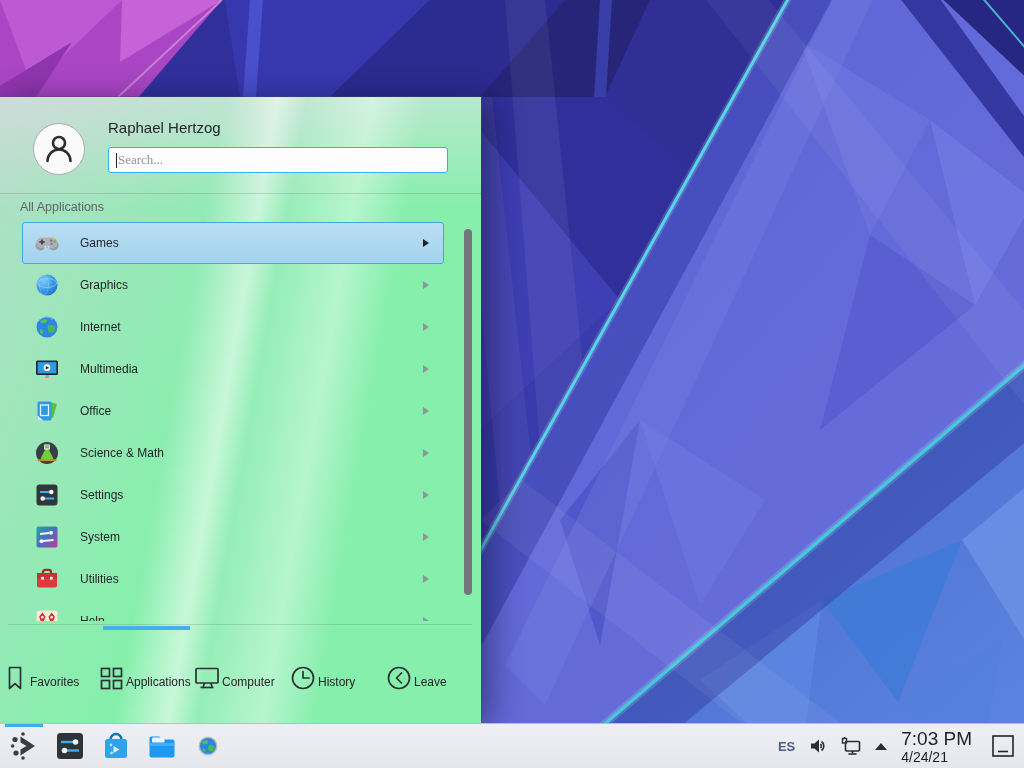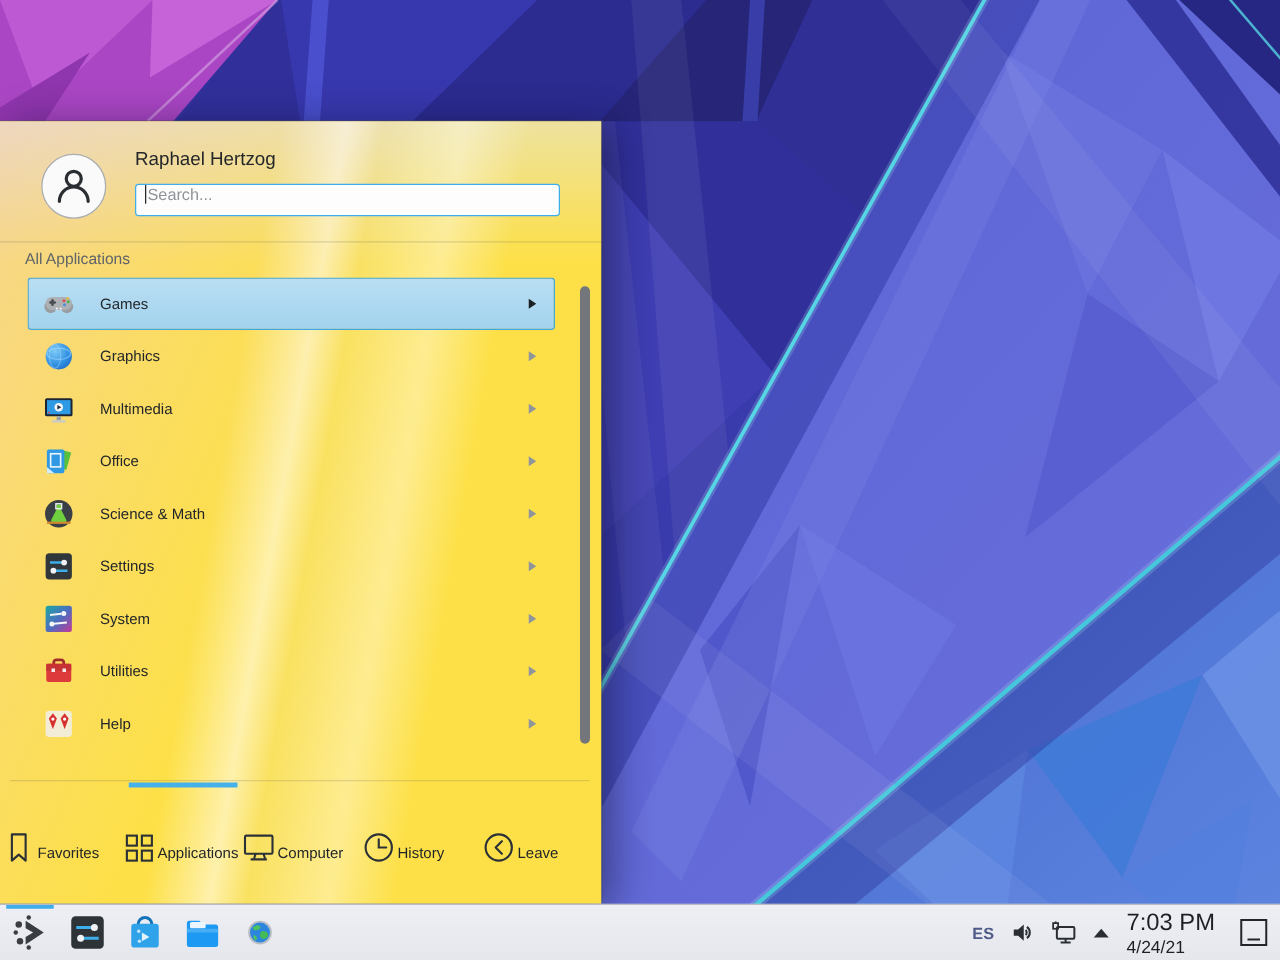--- a/index.html
+++ b/index.html
@@ -5,36 +5,36 @@
   html,body{margin:0;padding:0;background:#222;}
   .screen{position:relative;width:1024px;height:768px;overflow:hidden;
           font-family:"Liberation Sans",sans-serif;color:#232629;-webkit-font-smoothing:antialiased;}
   .screen svg{display:block;}
 
   
   #wallpaper{position:absolute;inset:0;}
 
   
   .panel{position:absolute;left:0;top:97px;width:481px;height:626px;
-         background:#fde047;
+         background:#86efac;
          box-shadow:10px 4px 30px rgba(8,10,40,.45), 0 0 0 1px rgba(90,95,105,.35);
          overflow:hidden;}
   .panel::before{content:"";position:absolute;inset:0;pointer-events:none;
          background:
            linear-gradient(113deg, rgba(238,200,238,.42) 0%, rgba(238,200,238,.18) 26%, rgba(255,255,255,0) 48%),
            linear-gradient(100deg, rgba(255,255,255,0) 38%, rgba(255,255,255,.55) 47%, rgba(230,232,240,.15) 52%, rgba(255,255,255,.40) 63%, rgba(255,255,255,0) 72%),
            linear-gradient(180deg, rgba(225,227,230,.55) 0%, rgba(255,255,255,0) 18%);}
   .panel > *{position:relative;}
 
   .avatar{position:absolute;left:33px;top:26px;width:50px;height:50px;border-radius:50%;
           background:#fafafa;border:1px solid #a9adb1;display:flex;align-items:center;justify-content:center;}
   .user-name{position:absolute;left:108px;top:22px;font-size:15px;color:#232629;}
   .search{position:absolute;left:108px;top:50px;width:340px;height:26px;background:#fdfdfd;
           border:1px solid #3daee9;border-radius:3px;box-sizing:border-box;
-          display:flex;align-items:flex-start;padding:0 7px;font-size:13px;color:#8f9499;}
+          display:flex;align-items:center;padding:0 7px;font-size:13px;color:#8f9499;font-family:Liberation Serif, serif;}
   .search .text-caret{width:1px;height:15px;background:#232629;margin-right:1px;}
   .hr-header{position:absolute;left:0;top:96px;width:100%;height:1px;background:rgba(60,64,70,.18);}
   .section-label{position:absolute;left:20px;top:103px;font-size:12.5px;color:#5f646a;}
 
   .cat-list{position:absolute;left:22px;top:125px;width:422px;height:399px;overflow:hidden;}
   .cat-row{height:42px;display:flex;align-items:center;padding:0 14px 0 11px;box-sizing:border-box;
            border:1px solid transparent;border-radius:3px;}
   .cat-row.selected{background:linear-gradient(180deg,#b9def3,#a3d3ee);border-color:#43a6dd;}
   .cat-icon{width:26px;height:26px;flex:0 0 26px;}
   .cat-label{margin-left:20px;font-size:12px;color:#232629;}
@@ -185,20 +185,31 @@
           </radialGradient>
             </defs>
           <circle cx="13" cy="13" r="10.5" fill="url(#sphG)"></circle>
           <ellipse cx="13" cy="11" rx="9.5" ry="4.5" fill="none" stroke="#a8dcff" stroke-width="1" opacity=".55"></ellipse>
           <ellipse cx="10" cy="13" rx="4.5" ry="9.5" fill="none" stroke="#a8dcff" stroke-width="1" opacity=".4"></ellipse>
         </svg>
         <span class="cat-label">Graphics</span>
         <span class="caret"></span>
       </div>
 
+      <div class="cat-row">
+        <svg class="cat-icon" viewBox="0 0 26 26">
+          <circle cx="13" cy="13" r="10.5" fill="#2f86df"></circle>
+          <path d="M6,7 q4,-3 7,-1 q1,2 -2,3 q-4,1 -5,-2z" fill="#4cc45e"></path>
+          <path d="M14,11 q5,-1 7,2 q1,3 -2,5 q-4,2 -5,-2 q-1,-3 0,-5z" fill="#45bb57"></path>
+          <path d="M6,15 q3,0 3,3 q0,3 -2,2 q-2,-2 -1,-5z" fill="#4cc45e"></path>
+          <path d="M5,6.5 a10,10 0 0 1 14,-1" fill="none" stroke="#bfe2ff" stroke-width="1" opacity=".5"></path>
+        </svg>
+        <span class="cat-label">Internet</span>
+        <span class="caret"></span>
+      </div>
 
       <div class="cat-row">
         <svg class="cat-icon" viewBox="0 0 26 26">
           <rect x="2" y="4.5" width="22" height="14.5" rx="1.5" fill="#1c2531"></rect>
           <rect x="3.6" y="6.1" width="18.8" height="11.3" fill="#2e9ae6"></rect>
           <circle cx="13" cy="11.7" r="3.4" fill="#f2f4f6"></circle>
           <path d="M11.9,9.9 l3.1,1.8 -3.1,1.8 z" fill="#1c2531"></path>
           <circle cx="5.3" cy="16" r=".8" fill="#e04a4a"></circle>
           <rect x="11.3" y="19" width="3.4" height="3.2" fill="#9aa0a6"></rect>
           <rect x="7.5" y="22.2" width="11" height="1.8" rx=".9" fill="#c7cbd0"></rect>

